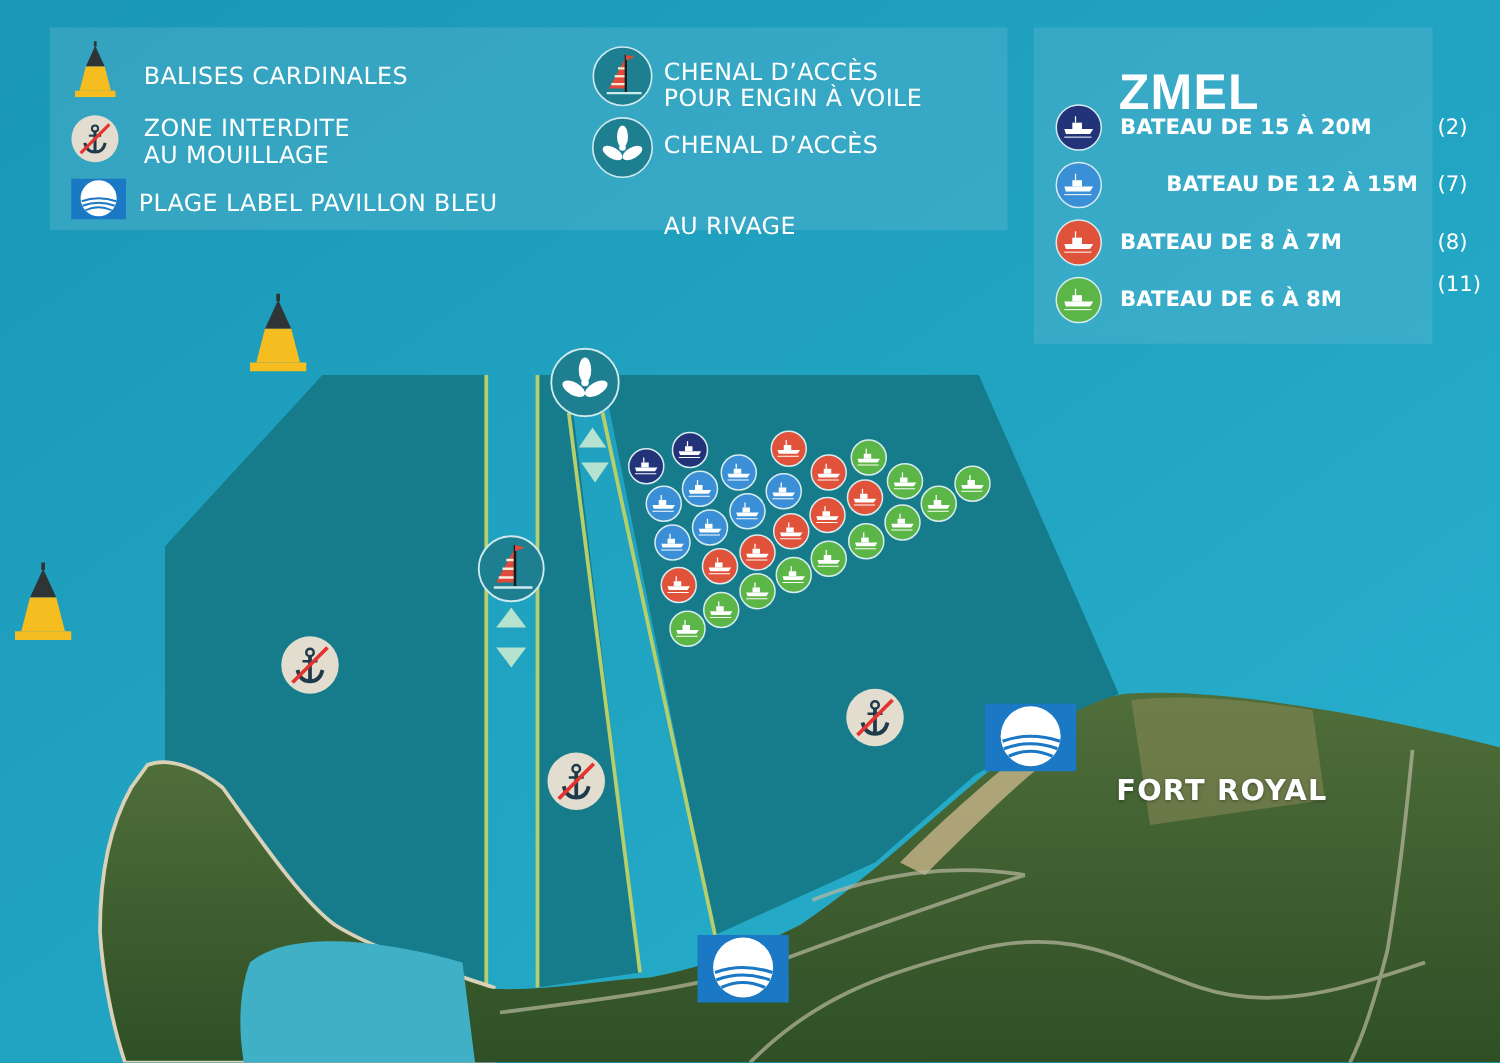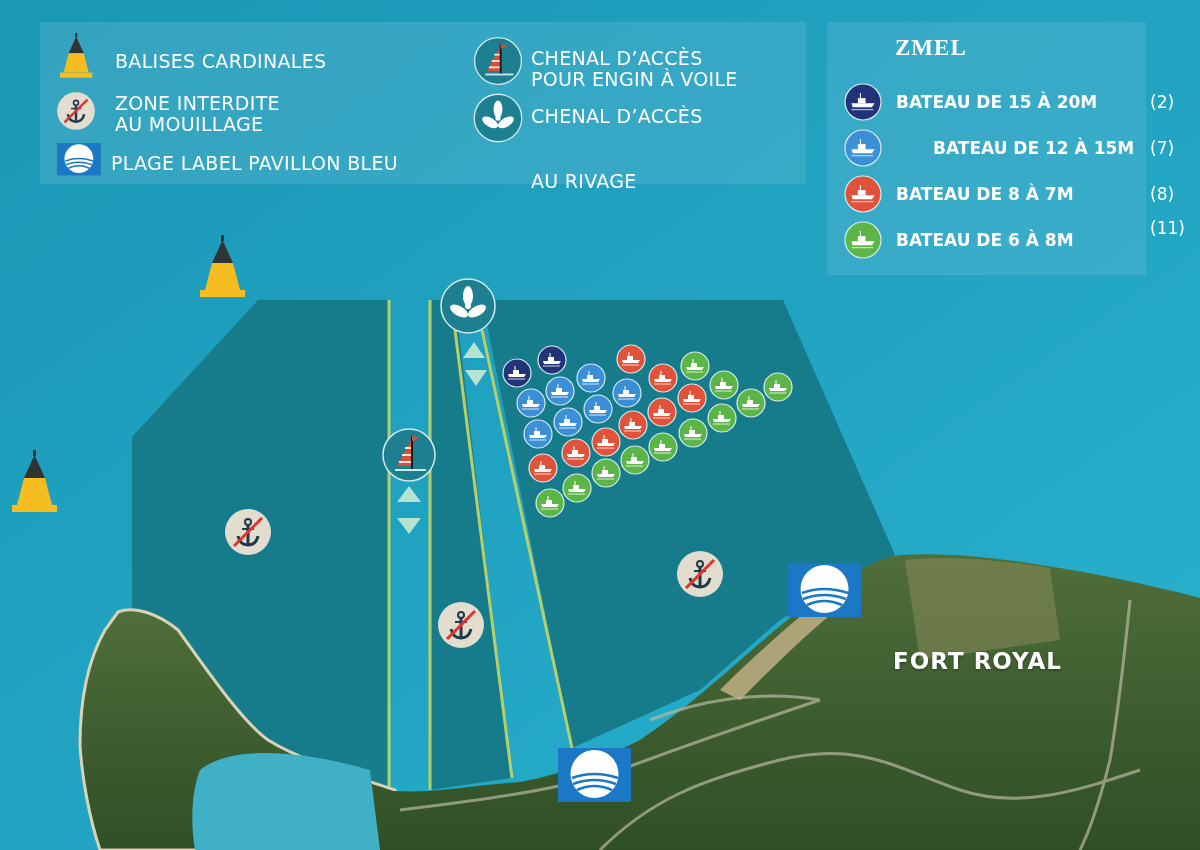--- a/index.html
+++ b/index.html
@@ -2,24 +2,24 @@
 <html><head>
 <meta charset="utf-8">
 <style>
   html, body { margin: 0; padding: 0; }
   body { width: 1200px; height: 850px; overflow: hidden; position: relative; background: #1c9cb8; font-family: "DejaVu Sans", sans-serif; }
   #map { position: absolute; left: 0; top: 0; width: 1200px; height: 850px; }
   .legend-panel { position: absolute; background: rgba(120,190,215,0.28); }
   #legend-main { left: 40px; top: 22px; width: 766px; height: 162px; }
   #legend-zmel { left: 827px; top: 22px; width: 319px; height: 253px; }
   .leg-text { position: absolute; color: #ffffff; font-family: "DejaVu Sans", sans-serif; font-size: 19px; letter-spacing: 0.3px; line-height: 21px; white-space: nowrap; }
-  .zmel-title { position: absolute; left: 895px; top: 35px; color: #ffffff; font-weight: bold; font-size: 23px; font-family: Liberation Serif, serif; letter-spacing: 1px; }
+  .zmel-title { position: absolute; left: 895px; top: 52px; color: #ffffff; font-weight: bold; font-size: 40px; font-family: Liberation Sans, sans-serif; letter-spacing: 1px; }
   .zmel-label { position: absolute; left: 896px; color: #ffffff; font-weight: bold; font-size: 17px; white-space: nowrap; }
   .zmel-count { position: absolute; left: 1150px; color: #ffffff; font-size: 17px; white-space: nowrap; }
-  .place-label { position: absolute; left: 893px; top: 648px; color: #ffffff; font-weight: bold; font-size: 23px; letter-spacing: 1px; text-shadow: 0 1px 3px rgba(0,0,0,0.4); }
+  .place-label { position: absolute; left: 893px; top: 620px; color: #ffffff; font-weight: bold; font-size: 23px; letter-spacing: 1px; text-shadow: 0 1px 3px rgba(0,0,0,0.4); }
 </style>
 </head>
 <body>
 
 <svg id="map" viewBox="0 0 1200 850" xmlns="http://www.w3.org/2000/svg" style="z-index: 0;">
   <defs>
     <linearGradient id="oceanGrad" x1="0" y1="0" x2="1" y2="1">
       <stop offset="0" stop-color="#1a98b6"></stop>
       <stop offset="0.6" stop-color="#22a6c4"></stop>
       <stop offset="1" stop-color="#2ab3d0"></stop>

